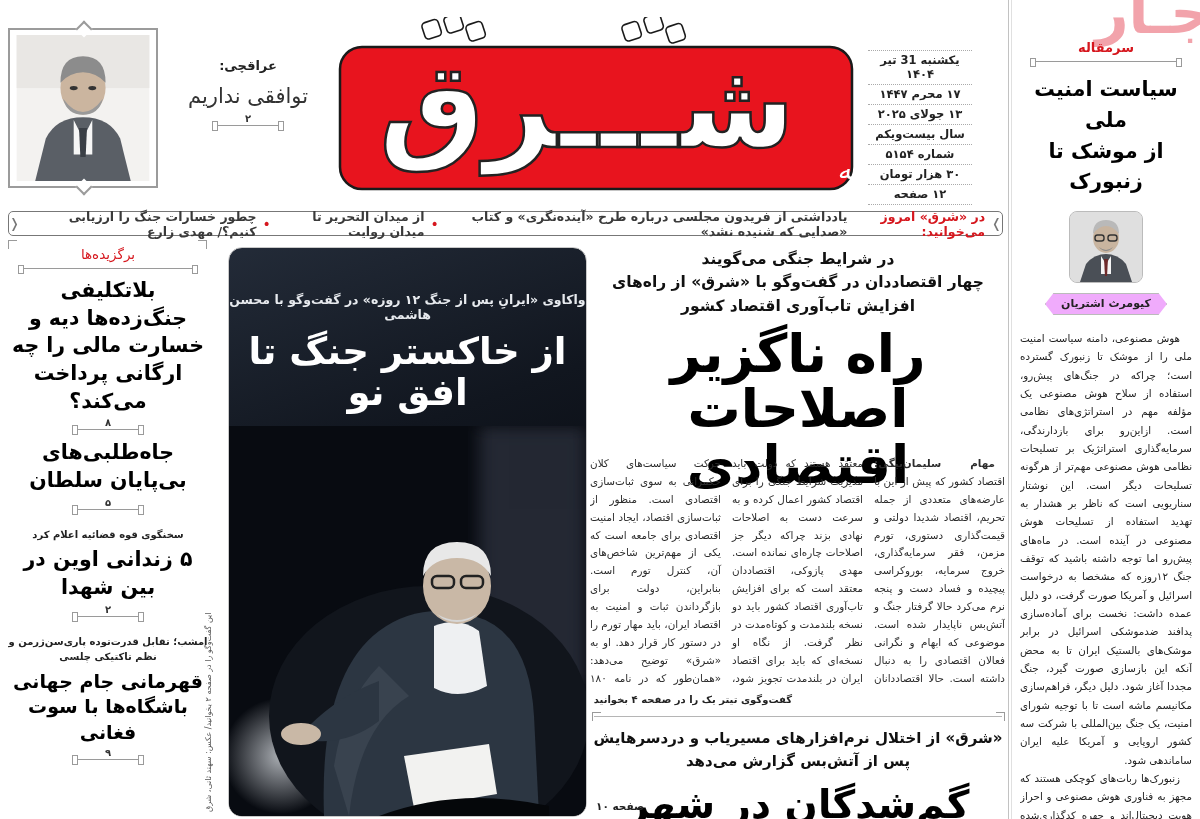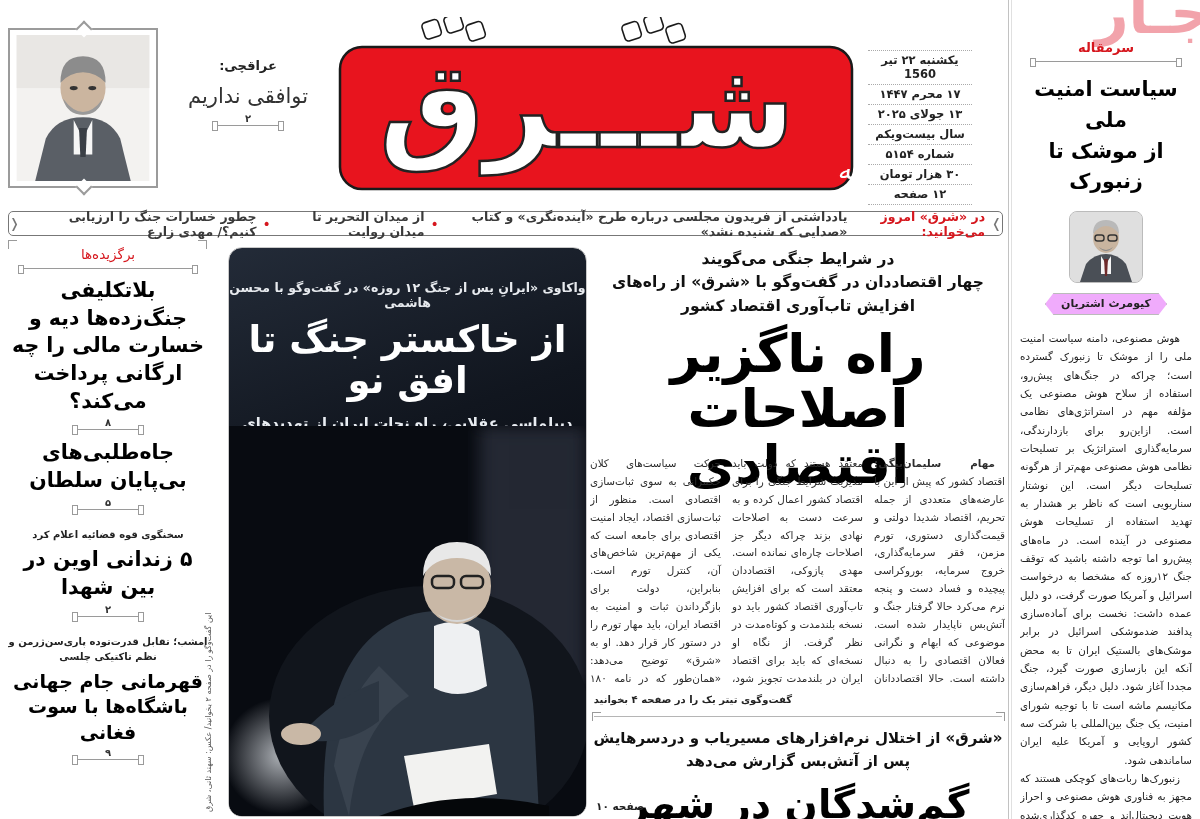--- a/index.html
+++ b/index.html
@@ -54,21 +54,21 @@
   .bracket-rule .bar{position:absolute;top:3px;left:2px;right:2px;border-top:1px solid #9a9a9a;}
   .bracket-rule .cap{position:absolute;top:0;width:4px;height:7px;border:1px solid #9a9a9a;background:#fff;}
   .bracket-rule .cap.r{right:0;} .bracket-rule .cap.l{left:0;}
   .sb-kicker{font-size:10px;font-weight:bold;color:#222;line-height:1.55;margin-top:12px;}
   .sb-title{font-size:20.5px;font-weight:bold;color:#000;line-height:1.35;margin-top:4px;}
   .sb-title.small{font-size:19px;}
   
   #photo-story{left:228px;top:247px;width:357px;height:568px;border-radius:14px;overflow:hidden;
     background:linear-gradient(160deg,#232b38 0%,#11161f 35%,#05070c 75%);
     border:1px solid #c9c9c9;text-align:center;color:#fff;}
-  #photo-story .kicker{font-size:12.5px;font-weight:bold;color:#e7eaee;margin-top:32px;}
+  #photo-story .kicker{font-size:12.5px;font-weight:bold;color:#e7eaee;margin-top:44px;}
   #photo-story .title{font-size:37px;font-weight:bold;color:#fff;margin-top:10px;line-height:1.1;}
   #photo-story .subtitle{font-size:14.5px;font-weight:bold;color:#e9edf2;margin-top:14px;}
   #photo-story svg{position:absolute;left:0;bottom:0;width:100%;height:390px;}
   #vertical-caption{left:204px;top:812px;width:250px;font-size:8px;color:#555;
     transform:rotate(-90deg);transform-origin:0 0;text-align:left;white-space:nowrap;}
   
   #lead-story{left:592px;top:248px;width:412px;text-align:center;}
   #lead-story .kicker{font-size:15.5px;font-weight:bold;color:#111;line-height:1.5;}
   #lead-story .title{font-size:53px;font-weight:bold;color:#000;line-height:1.05;margin-top:8px;
     letter-spacing:-1px;}
@@ -145,21 +145,21 @@
         <rect x="286" y="6" width="17" height="17" rx="4" transform="rotate(-18 294 14)"></rect>
         <rect x="308" y="-2" width="17" height="17" rx="4" transform="rotate(-18 316 6)"></rect>
         <rect x="330" y="8" width="17" height="17" rx="4" transform="rotate(-18 338 16)"></rect>
       </g>
       <text x="250" y="130" text-anchor="middle" font-size="118" font-weight="bold" fill="#fff" stroke="#222" stroke-width="2.5" font-family="DejaVu Sans, sans-serif">شـــرق</text>
       <text x="500" y="162" text-anchor="end" font-size="27" font-style="italic" fill="#fff" font-family="DejaVu Sans, sans-serif">روزنامه</text>
     </svg>
   </div>
 
   <div class="abs" id="dateline">
-    <div class="row">یکشنبه ۲۲ تیر 1560</div>
+    <div class="row">یکشنبه 31 تیر ۱۴۰۴</div>
     <div class="row">۱۷ محرم ۱۴۴۷</div>
     <div class="row">۱۳ جولای ۲۰۲۵</div>
     <div class="row">سال بیست‌ویکم</div>
     <div class="row">شماره ۵۱۵۴</div>
     <div class="row">۳۰ هزار تومان</div>
     <div class="row">۱۲ صفحه</div>
   </div>
 
   <div class="abs" id="ticker">
     <span class="chev">❭</span>

